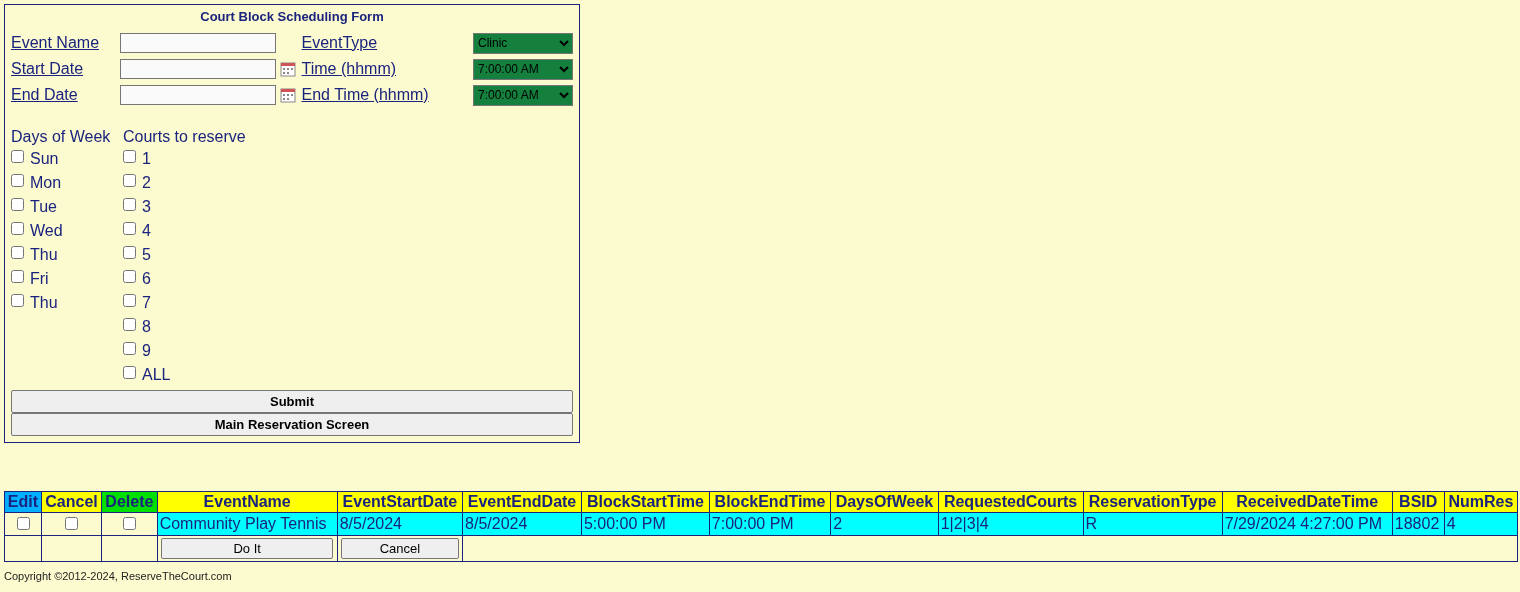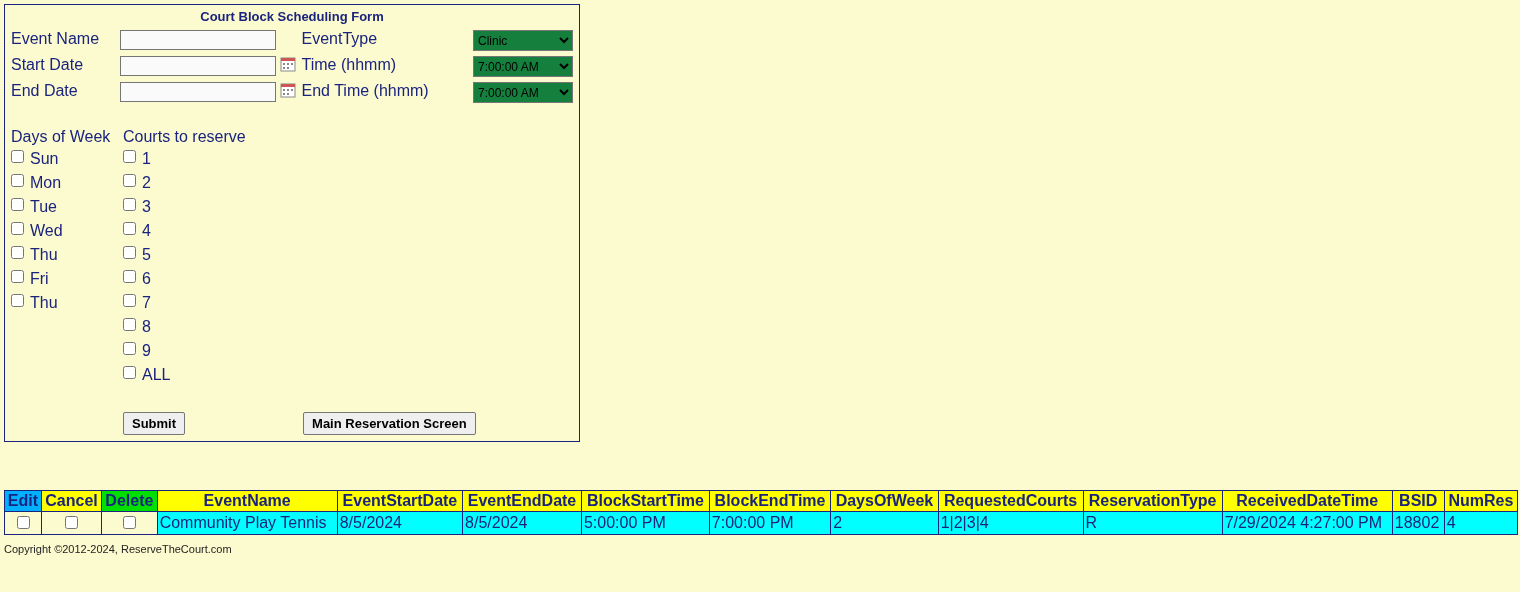--- a/index.html
+++ b/index.html
@@ -17,21 +17,21 @@
     padding: 2px 6px 6px 6px;
     background: #fcfbcf;
   }
   .form-title {
     text-align: center;
     font-weight: bold;
     font-size: 13px;
     color: #1a237e;
     padding: 2px 0 6px 0;
   }
-  .form-row { display: flex; align-items: flex-start; height: 26px; }
+  .form-row { display: flex; align-items: center; height: 26px; text-decoration: underline; }
   .lbl1 { width: 112px; color: #1a237e; }
   .inp1 { width: 158px; }
   .calico { width: 24px; display:flex; align-items:center; justify-content:center; }
   .lbl2 { width: 178px; color: #1a237e; padding-left: 2px; }
   .sel { width: 100px; }
   input[type="text"] {
     width: 156px;
     height: 20px;
     font-size: 13px;
     border: 1px solid #767676;
@@ -44,21 +44,21 @@
     font-size: 12px;
     background: #15803d;
     border: 1px solid #767676;
   }
   .cols { display:flex; margin-top: 20px; }
   .col-days { width: 112px; }
   .col-courts { }
   .col-head { color:#1a237e; margin-bottom: 4px; }
   .chk-row { display:flex; align-items:flex-start; height:24px; gap:4px; color:#1a237e; }
   .chk-row input { width:13px; height:13px; margin:0 2px 0 0; }
-  .btn-row { display:flex; margin-top:22px; }
+  .btn-row { display:flex; margin-top:0;flex-direction:column; }
   .btn-row .spacer1 { width: 112px; }
   .btn {
     font-family: Arial;
     font-size: 13px;
     font-weight: bold;
     padding: 3px 8px;
     background: #efefef;
     border: 1px solid #767676;
     border-radius: 2px;
     cursor: pointer;
@@ -287,17 +287,25 @@
     <td>8/5/2024</td>
     <td>5:00:00 PM</td>
     <td>7:00:00 PM</td>
     <td>2</td>
     <td>1|2|3|4</td>
     <td>R</td>
     <td>7/29/2024 4:27:00 PM</td>
     <td>18802</td>
     <td>4</td>
   </tr>
+  <tr class="action-row">
+    <td></td>
+          <td></td>
+          <td></td>
+    <td class="wide"><button class="grid-btn">Do It</button></td>
+    <td class="wide"><button class="grid-btn">Cancel</button></td>
+    <td colspan="9"></td>
+  </tr>
 </tbody>
     </table>
 </div>
 
 <div class="copyright">Copyright ©2012-2024, ReserveTheCourt.com</div>
 
 </body></html>

